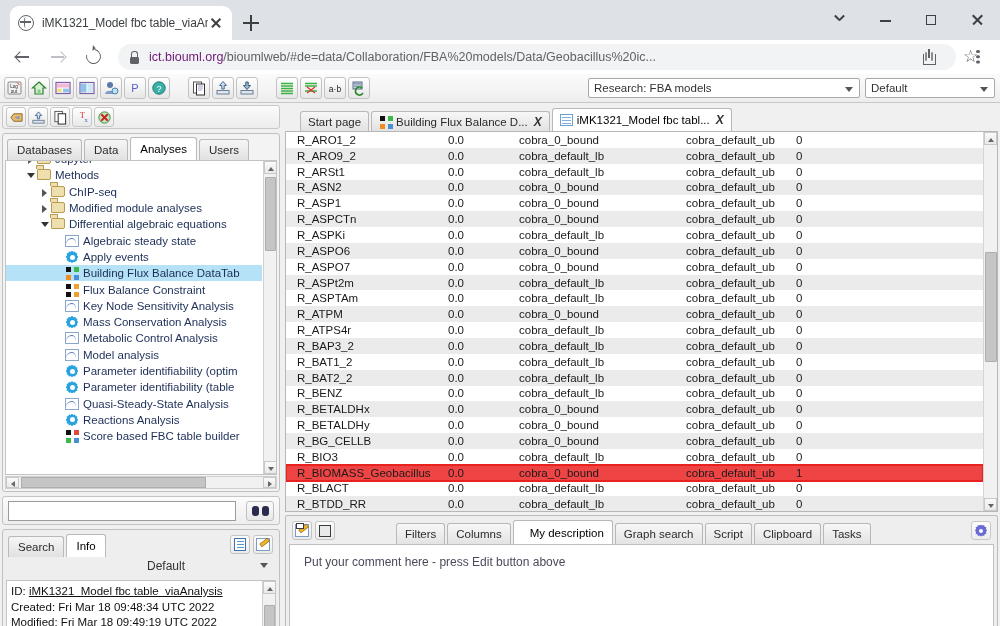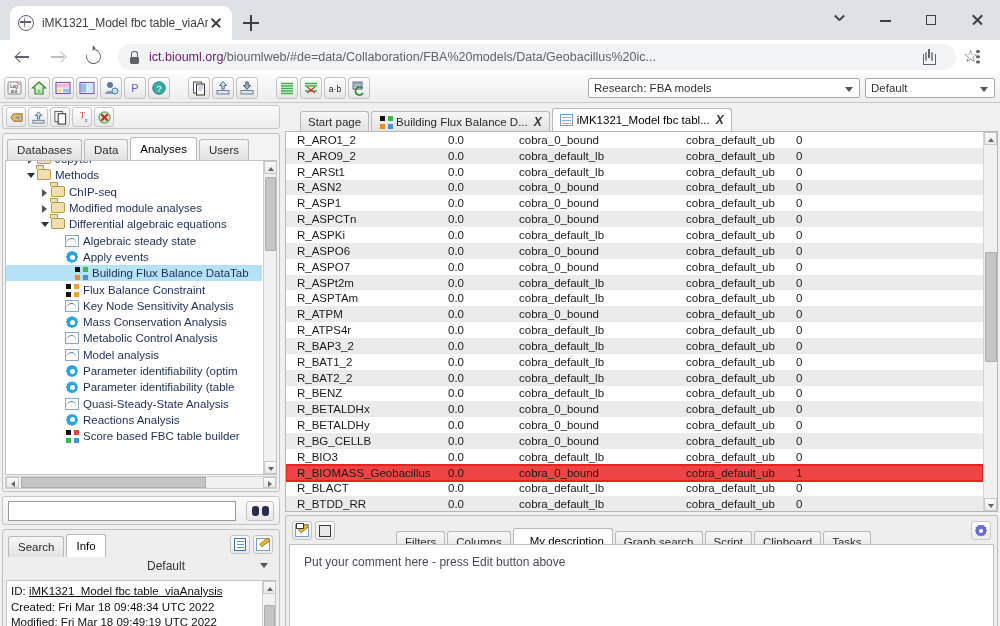--- a/index.html
+++ b/index.html
@@ -207,21 +207,21 @@
   }
   .ltab.active { background: #ffffff; height: 23px; line-height: 23px; color: #000; }
   .tree-scroll {
     position: absolute; left: 2px; top: 26px; right: 2px; bottom: 16px;
     background: #ffffff; border: 1px solid #c3c3c3; overflow: hidden;
   }
   .tree-row {
     height: 16.3px; display: flex; align-items: center;
     font-size: 11.5px; color: #1c2e57; white-space: nowrap; cursor: pointer;
   }
-  .tree-row.sel { background: #b5e2f7; padding-left: 9px; }
+  .tree-row.sel { background: #b5e2f7; }
   .tw-ind { flex: none; }
   .twisty {
     width: 11px; height: 16px; flex: none; position: relative;
   }
   .twisty.closed::after {
     content: ""; position: absolute; left: 2px; top: 5px;
     border-left: 5px solid #555; border-top: 4px solid transparent;
     border-bottom: 4px solid transparent;
   }
   .twisty.open::after {
@@ -420,21 +420,21 @@
     position: absolute; left: 0; top: 410px; width: 713px; height: 140px;
     background: #eeeeee; border: 1px solid #bdbdbd; border-radius: 2px;
   }
   .bp-icons { position: absolute; left: 6px; top: 5px; display: flex; }
   .bp-ico {
     width: 20px; height: 19px; margin-right: 3px;
     background: linear-gradient(#fdfdfd,#ebebeb); border: 1px solid #c3c3c3;
     border-radius: 3px; display: flex; align-items: center; justify-content: center;
     cursor: pointer;
   }
-  .bp-tabs { position: absolute; left: 110px; top: 12px; display: flex; align-items: flex-end; }
+  .bp-tabs { position: absolute; left: 110px; top: 4px; display: flex; align-items: flex-end; }
   .bp-tab {
     height: 21px; padding: 0 8px; font-size: 11.5px; color: #2b2b2b;
     background: linear-gradient(#f7f7f7,#e3e3e3); border: 1px solid #b8b8b8;
     border-bottom: none; border-radius: 3px 3px 0 0; line-height: 21px;
     margin-right: 2px; cursor: pointer;
   }
   .bp-tab.active { background: #ffffff; height: 24px; line-height: 24px; color: #000; padding-left: 16px; }
   .bp-gear {
     position: absolute; right: 6px; top: 5px; width: 20px; height: 19px;
     background: linear-gradient(#fdfdfd,#ececec); border: 1px solid #c8c8c8;

